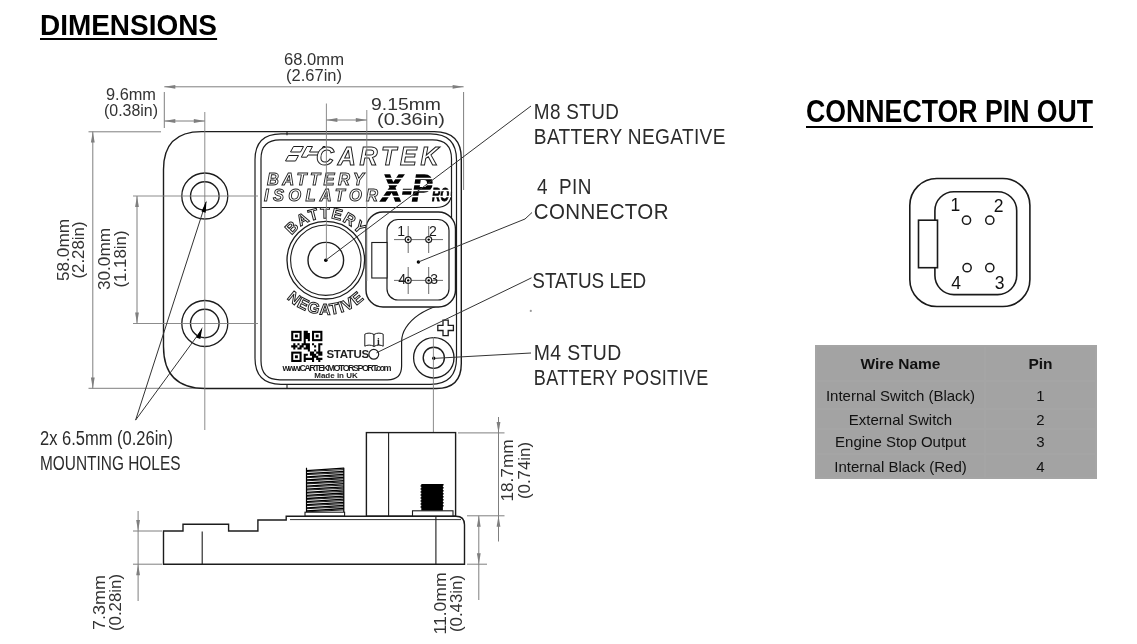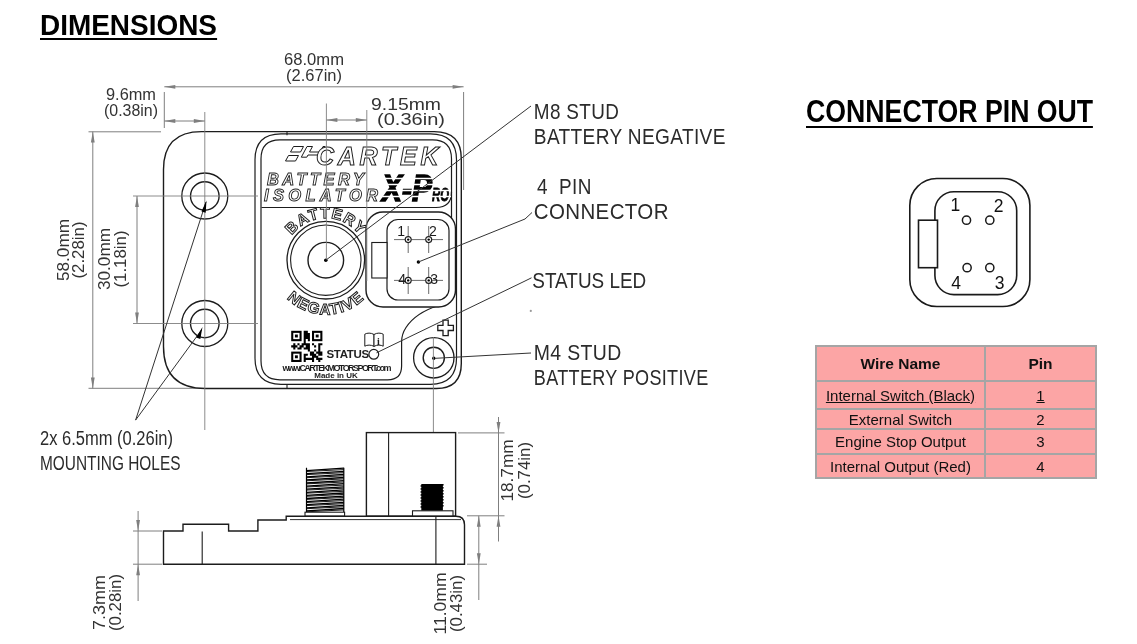--- a/index.html
+++ b/index.html
@@ -2,21 +2,21 @@
 <html><head>
 <meta charset="utf-8">
 <style>
   html,body{margin:0;padding:0;background:#fff;}
   #page{position:relative;width:1137px;height:644px;background:#fff;overflow:hidden;
         font-family:"Liberation Sans",sans-serif;border-radius:32px;}
   .ttl{position:absolute;font-weight:bold;color:#000;white-space:nowrap;transform-origin:0 0;}
   svg{position:absolute;left:0;top:0;}
   table.pin{position:absolute;border-collapse:collapse;table-layout:fixed;
             font-family:"Liberation Sans",sans-serif;color:#111;}
-  table.pin td{border:2px solid #a5a5a5;background:#fca5a5;text-align:center;padding:0;}
+  table.pin td{border:2px solid #a5a5a5;background:#a3a3a3;text-align:center;padding:0;}
 </style>
 </head>
 <body>
 <div id="page">
 
 <div class="ttl" style="left:40px;top:12.5px;font-size:29.5px;transform:scaleX(0.947);border-bottom:2.7px solid #000;padding-bottom:1px;line-height:24px;">DIMENSIONS</div>
 
 <div class="ttl" style="left:806px;top:97.5px;font-size:32px;transform:scaleX(0.834);border-bottom:2.7px solid #000;padding-bottom:2px;line-height:26px;">CONNECTOR PIN OUT</div>
 
 <svg width="1137" height="644" viewBox="0 0 1137 644">
@@ -364,32 +364,32 @@
 <table class="pin" style="left:815px;top:345px;width:280px;font-size:15px;">
   <colgroup>
         <col style="width:169px">
         <col style="width:111px">
       </colgroup>
   <tbody>
         <tr style="height:35px;font-weight:bold;font-size:15.5px;">
           <td>Wire Name</td>
           <td>Pin</td>
         </tr>
-  <tr style="height:28px;text-decoration:underline;">
+  <tr style="height:28px;">
           <td>Internal Switch (Black)</td>
           <td>1</td>
         </tr>
   <tr style="height:20px;">
           <td>External Switch</td>
           <td>2</td>
         </tr>
   <tr style="height:25px;">
           <td>Engine Stop Output</td>
           <td>3</td>
         </tr>
   <tr style="height:24px;">
-          <td>Internal Output (Red)</td>
+          <td>Internal Black (Red)</td>
           <td>4</td>
         </tr>
 </tbody>
     </table>
 
 </div>
 
 </body></html>

